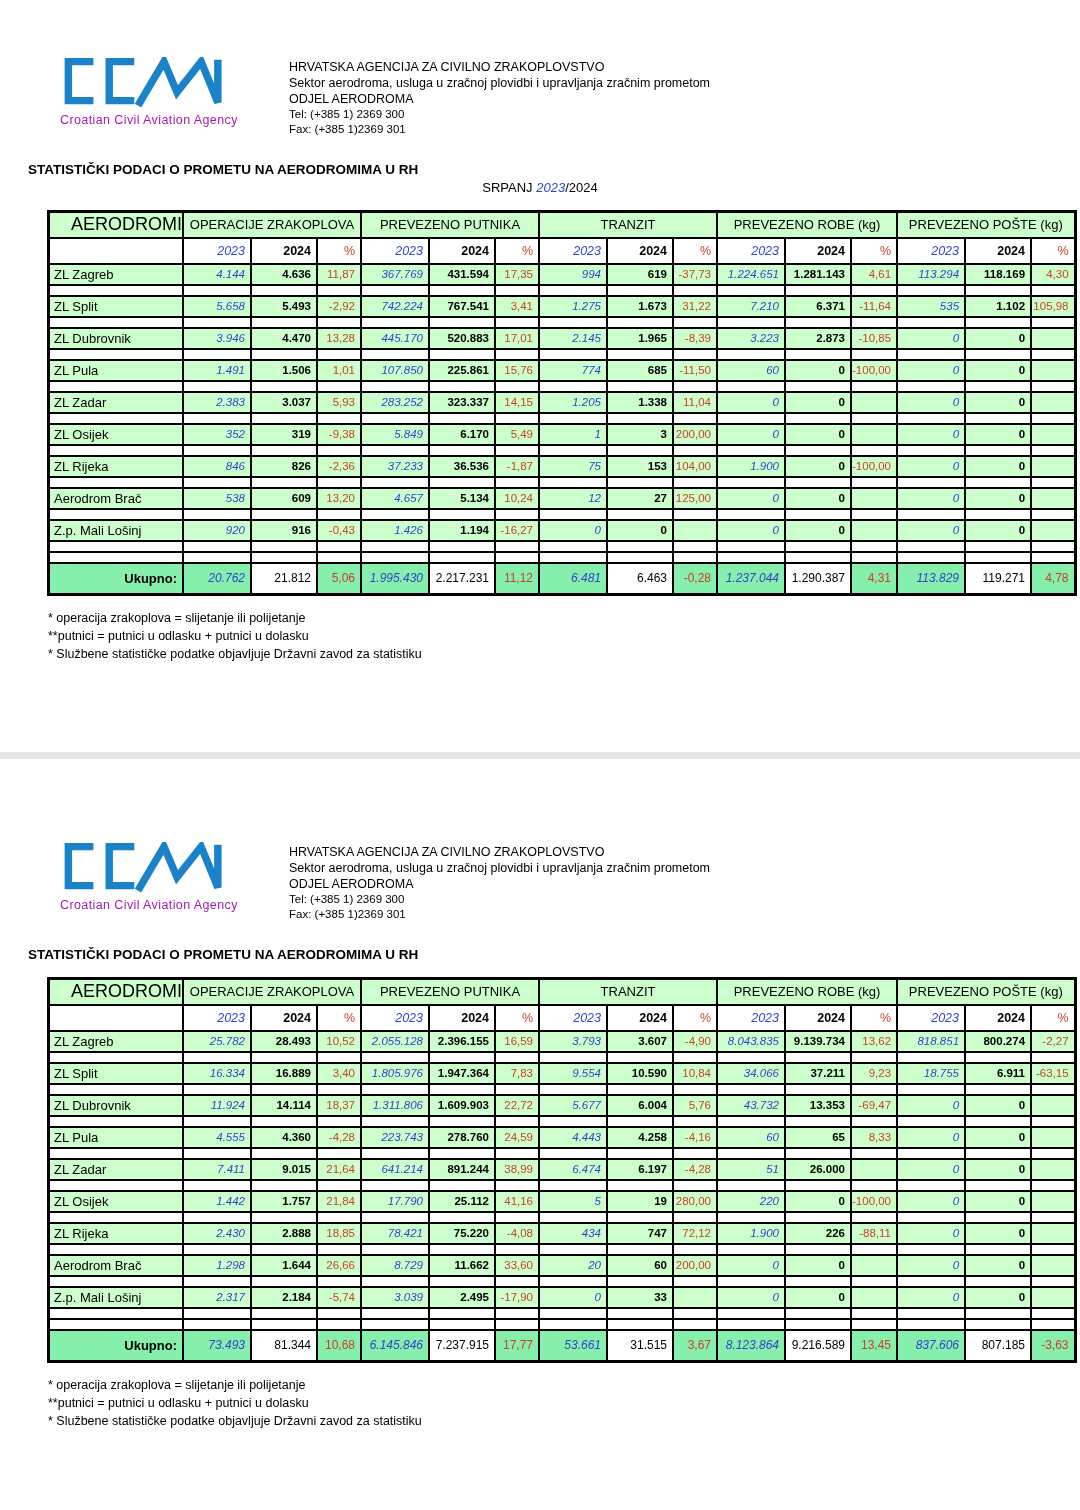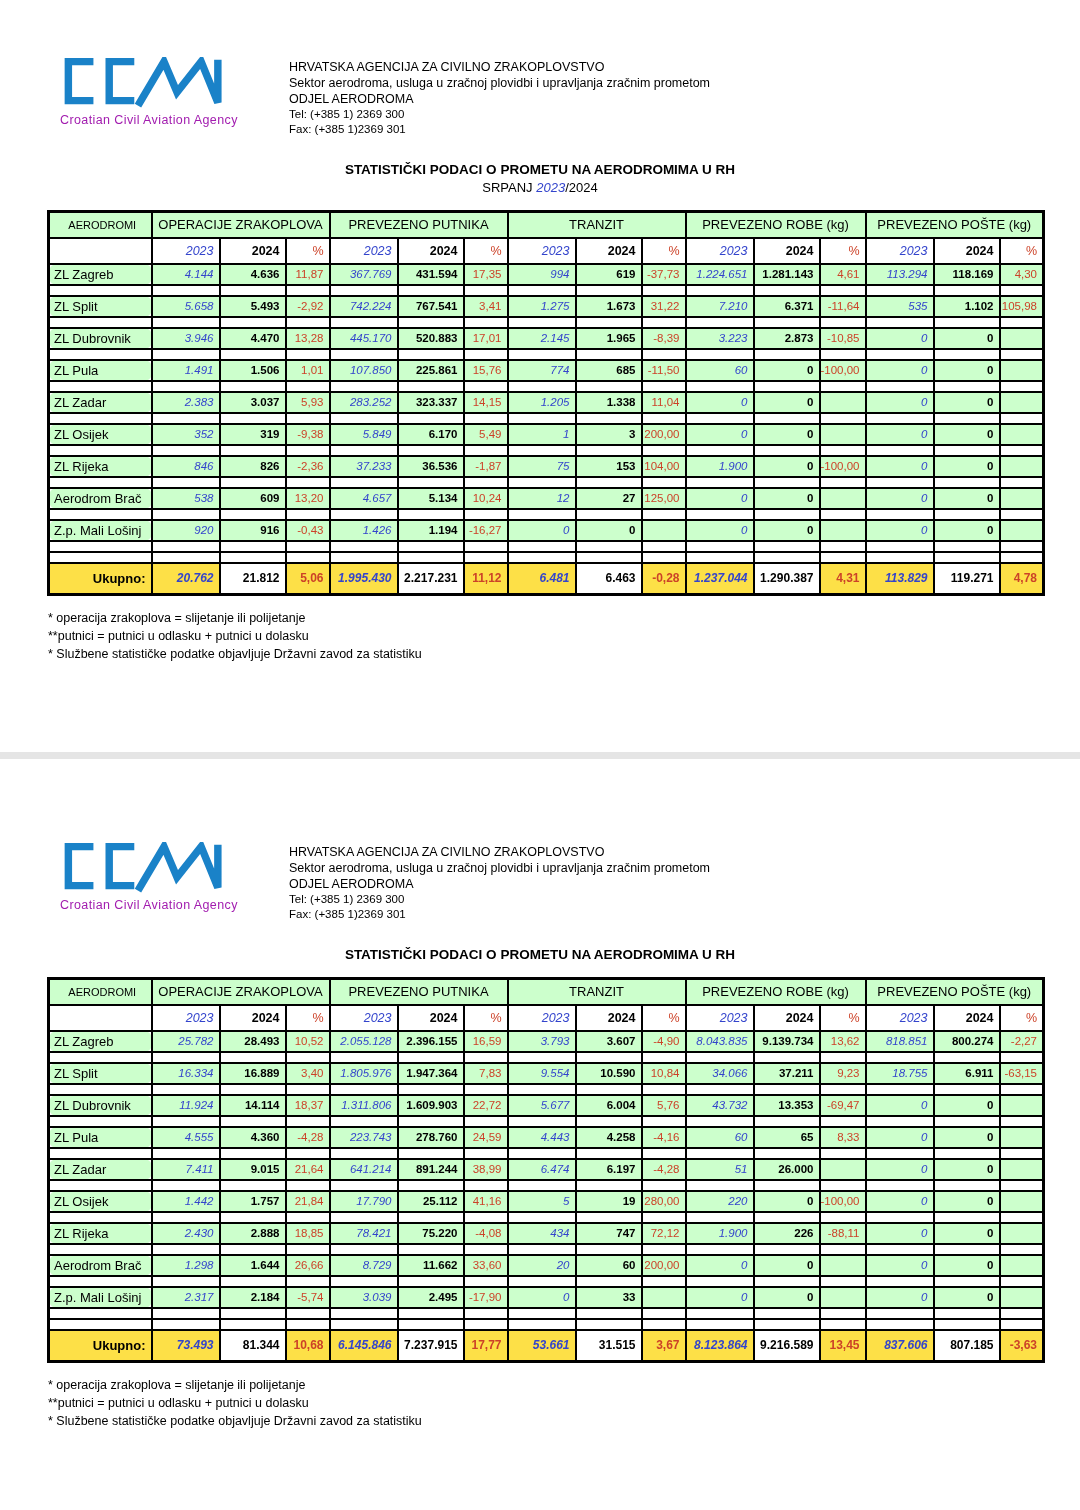--- a/index.html
+++ b/index.html
@@ -13,52 +13,52 @@
   #sec2 { top:842px; }
   .divider { position:absolute; top:752px; left:0; width:1080px; height:7px; background:#e5e5e5; }
 
   .letterhead { display:flex; padding-left:60px; }
   .logo-block { width:205px; }
   .logo-caption { color:#a21caf; font-size:12.5px; letter-spacing:.4px; margin-top:4px; }
   .org-block { margin-left:24px; padding-top:2px; }
   .org-block .l { font-size:12.5px; line-height:16px; }
   .org-block .s { font-size:11.5px; line-height:14.5px; }
 
-  .title { text-align:center; font-weight:bold; font-size:13.5px; margin-top:26px; }
+  .title { text-align:left; font-weight:bold; font-size:13.5px; margin-top:26px;padding-left:28px; }
   .subtitle { text-align:center; font-size:13px; margin-top:3px; }
   .it-blue { color:#3344cc; font-style:italic; }
 
   table.stats { border-collapse:collapse; table-layout:fixed; margin:15px 0 0 47px; border:3px solid #000; }
   table.stats col.c-air { width:103px; }
   table.stats col.c-y23 { width:68px; }
   table.stats col.c-y24 { width:66px; }
   table.stats col.c-pct { width:44px; }
   table.stats th, table.stats td { border:2px solid #000; overflow:hidden; white-space:nowrap; }
 
   th.group { background:#ccffcc; height:26px; font-size:13px; font-weight:normal; text-align:center; }
-  th.air-head { background:#ccffcc; font-size:11px; font-weight:normal; text-align:center; padding-left:4px; }
+  th.air-head { background:#ccffcc; font-size:18px; font-weight:normal; text-align:center; padding-left:21px; }
   th.sub { background:#fff; height:26px; font-size:12.5px; text-align:right; padding-right:5px; font-weight:normal; }
   th.sub.y23 { color:#3344cc; font-style:italic; }
   th.sub.y24 { font-weight:bold; }
   th.sub.pct { color:#cc4228; }
   th.sub-blank { background:#fff; }
 
   .data-row td { background:#ccffcc; height:21px; font-size:11.5px; }
   .gap-row td { background:#fff; height:11px; }
-  .total-row td { background:#fde047; height:32px; font-size:12.5px; }
+  .total-row td { background:#86efac; height:32px; font-size:12.5px; }
   .total-row td.tot-y24 { background:#fff; }
 
   td.airport { text-align:left; padding-left:4px; font-size:13px;border-radius:8px; }
   td.num { text-align:right; padding-right:5px; }
   td.y23 { color:#3344cc; font-style:italic; }
   td.y24 { color:#000; font-weight:bold; }
   td.pct { color:#cc4228; }
   td.total-label { text-align:right; padding-right:5px; font-weight:bold; font-size:13px; }
-  .total-row td.num { font-size:12px;font-weight:bold; }
-  .total-row td.y24 { font-weight:bold; }
+  .total-row td.num { font-size:12px; }
+  .total-row td.y24 { font-weight:normal; }
 
   .footnotes { margin:13px 0 0 48px; font-size:12.5px; line-height:18px; }
 
   svg.logo { display:block; }
 </style>
 </head>
 <body>
 
 <div class="section" id="sec1">
   <div class="letterhead">

